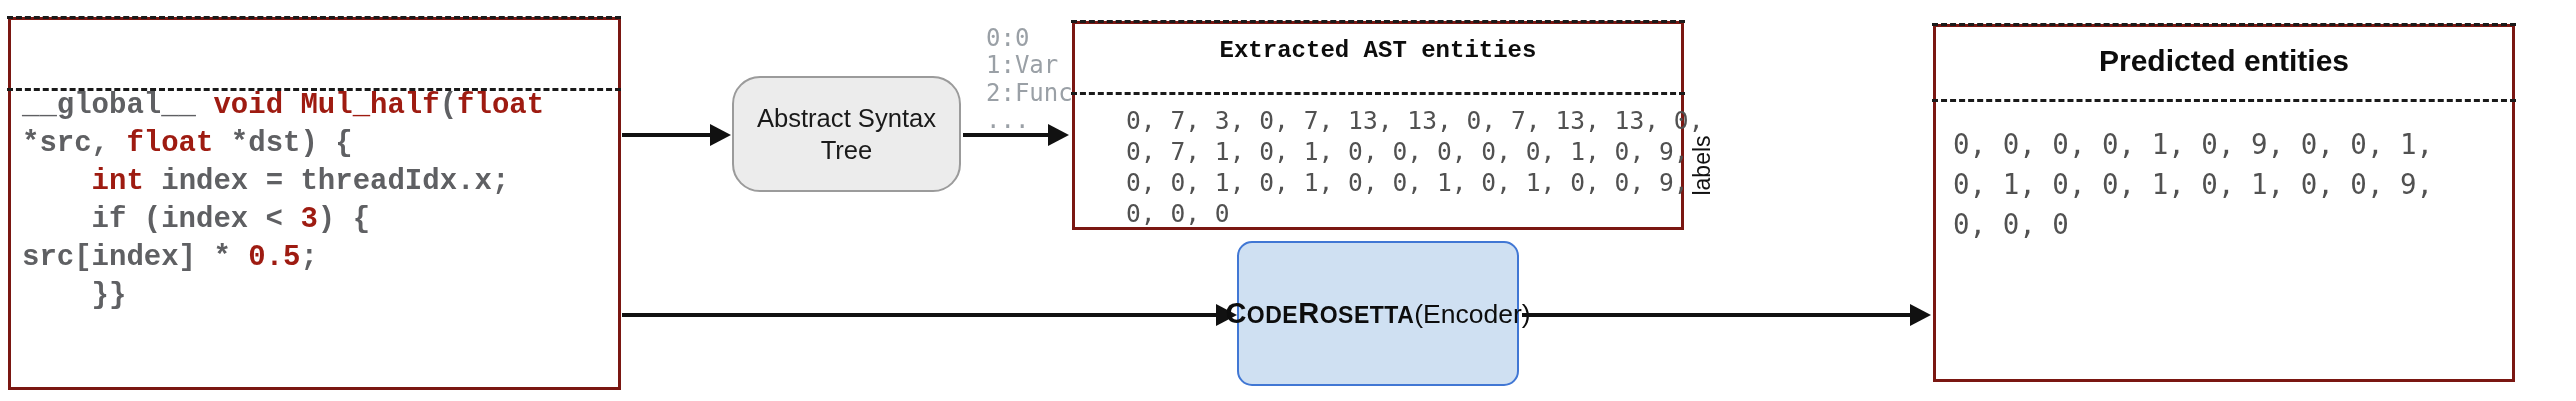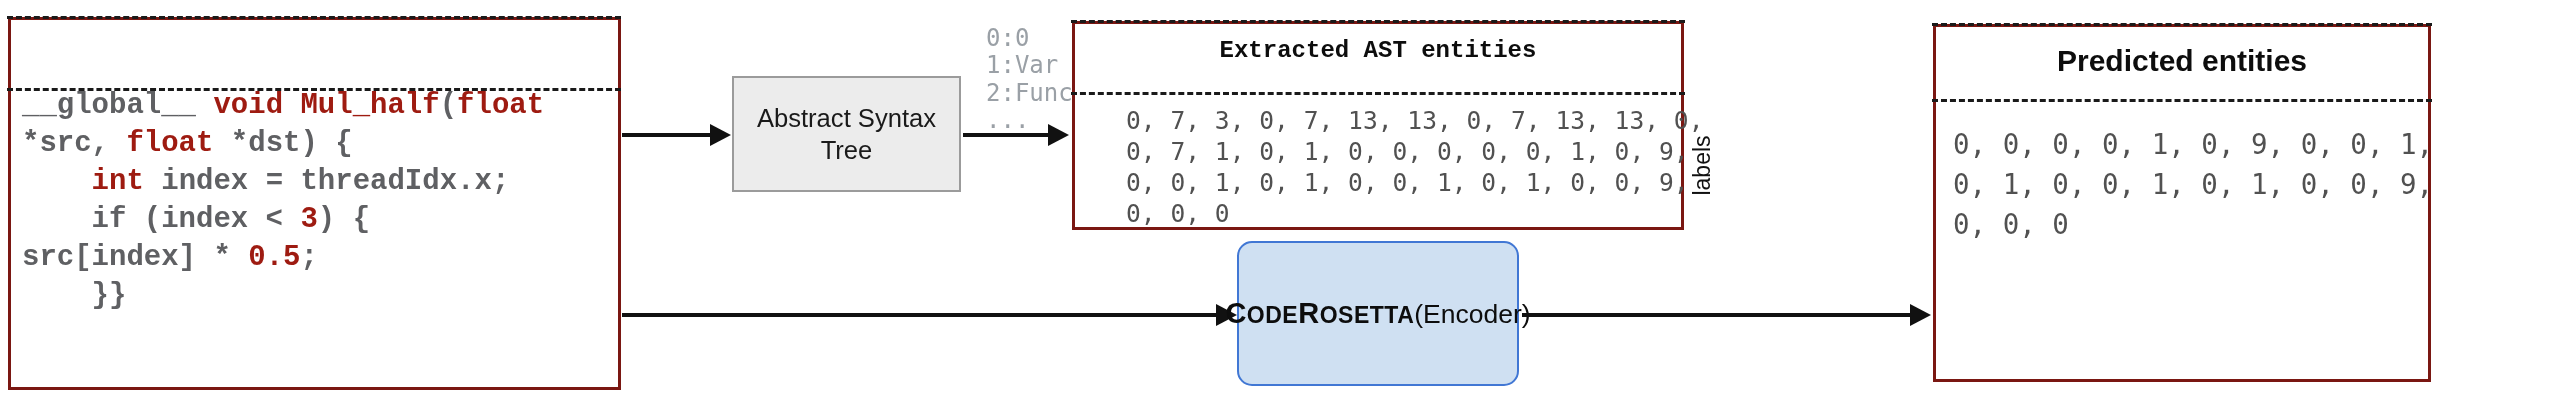--- a/index.html
+++ b/index.html
@@ -147,21 +147,21 @@
         <div class="code-line"><span class="seg-gray">*src, </span><span class="seg-red">float</span><span class="seg-gray"> *dst) {</span></div>
         <div class="code-line"><span class="seg-gray">    </span><span class="seg-red">int</span><span class="seg-gray"> index = threadIdx.x;</span></div>
         <div class="code-line"><span class="seg-gray">    if (index &lt; </span><span class="seg-red">3</span><span class="seg-gray">) {</span></div>
         <div class="code-line"><span class="seg-gray">src[index] * </span><span class="seg-red">0.5</span><span class="seg-gray">;</span></div>
         <div class="code-line"><span class="seg-gray">    }}</span></div>
       </div>
   </div>
 
   <div class="arrow" style="left:622px; top:133px; width:89px;"></div>
 
-  <div class="ast-box" style="left:732px; top:76px; width:229px; height:116px;">
+  <div class="ast-box" style="left:732px; top:76px; width:229px; height:116px;border-radius:28px;">
     <div>Abstract Syntax</div>
     <div>Tree</div>
   </div>
 
   <div class="ast-annotation" style="left:986px; top:24.6px;"><div>0:0</div><div>1:Var</div><div>2:Func</div><div>...</div></div>
 
   <div class="arrow" style="left:963px; top:133px; width:86px;"></div>
 
   <div class="box-maroon" style="left:1072px; top:21px; width:612px; height:209px;">
     <div class="dash-top"></div>
@@ -174,21 +174,21 @@
 
   <div class="arrow" style="left:622px; top:313px; width:595px;"></div>
 
   <div class="encoder-box" style="left:1237px; top:241px; width:282px; height:145px;">
     <div class="encoder-name"><span class="enc-cap">C</span><span class="enc-small">O</span><span class="enc-small">D</span><span class="enc-small">E</span><span class="enc-cap">R</span><span class="enc-small">O</span><span class="enc-small">S</span><span class="enc-small">E</span><span class="enc-small">T</span><span class="enc-small">T</span><span class="enc-small">A</span></div>
     <div class="encoder-subtitle">(Encoder)</div>
   </div>
 
   <div class="arrow" style="left:1522px; top:313px; width:389px;"></div>
 
-  <div class="box-maroon" style="left:1933px; top:24px; width:498px; height:358px;">
+  <div class="box-maroon" style="left:1933px; top:24px; width:582px; height:358px;">
     <div class="dash-top"></div>
     <div class="box-title" style="top:17px; font-size:30px;">Predicted entities</div>
     <div class="sep" style="top:72px;"></div>
     <div class="num-rows rows-predicted" style="left:17px; top:97px;"><div>0, 0, 0, 0, 1, 0, 9, 0, 0, 1,</div><div>0, 1, 0, 0, 1, 0, 1, 0, 0, 9,</div><div>0, 0, 0</div></div>
   </div>
 
 </div>
 
 
 </body></html>

